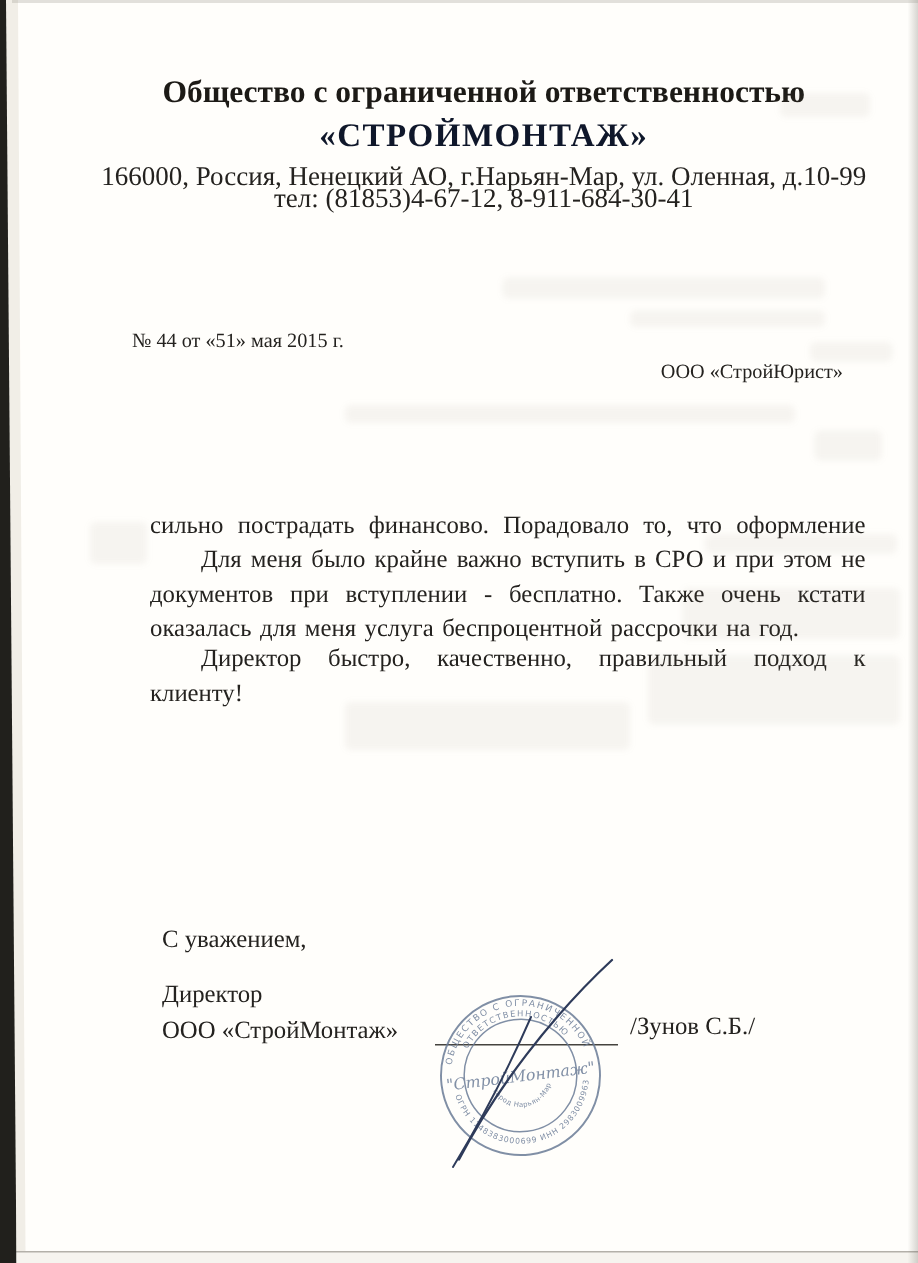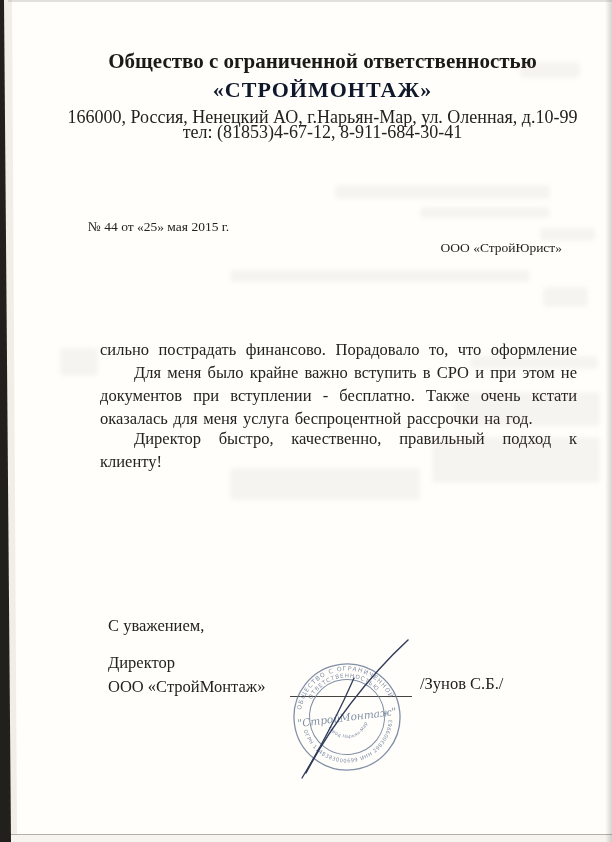--- a/index.html
+++ b/index.html
@@ -76,21 +76,21 @@
 
   <div class="page-sheet"></div>
 
   <div class="letterhead">
     <div class="org-type">Общество с ограниченной ответственностью</div>
     <div class="org-name">«СТРОЙМОНТАЖ»</div>
     <div class="lh-line lh-addr">166000, Россия, Ненецкий АО, г.Нарьян-Мар, ул. Оленная, д.10-99</div>
     <div class="lh-line">тел: (81853)4-67-12, 8-911-684-30-41</div>
   </div>
 
-  <div class="ref-number">№ 44 от «25» мая 2015 г.</div>
+  <div class="ref-number">№ 44 от «51» мая 2015 г.</div>
   <div class="addressee">ООО «СтройЮрист»</div>
 
   <div class="para para-1">
     <div class="tline jl">сильно пострадать финансово. Порадовало то, что оформление</div>
     <div class="tline jl ind">Для меня было крайне важно вступить в СРО и при этом не</div>
     <div class="tline jl">документов при вступлении - бесплатно. Также очень кстати</div>
     <div class="tline">оказалась для меня услуга беспроцентной рассрочки на год.</div>
   </div>
   <div class="para para-2">
     <div class="tline jl ind">Директор быстро, качественно, правильный подход к</div>

